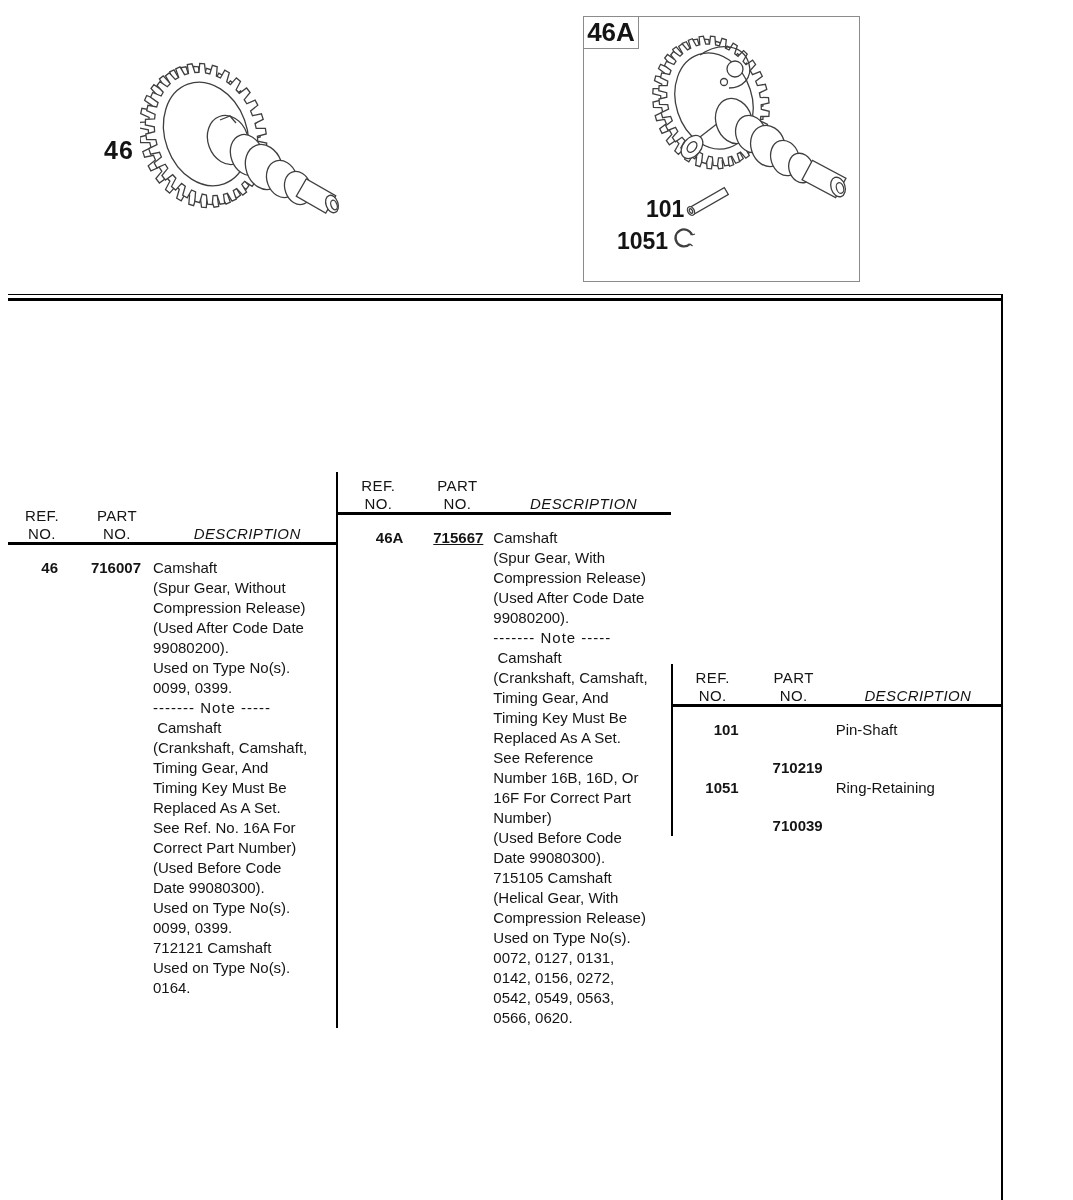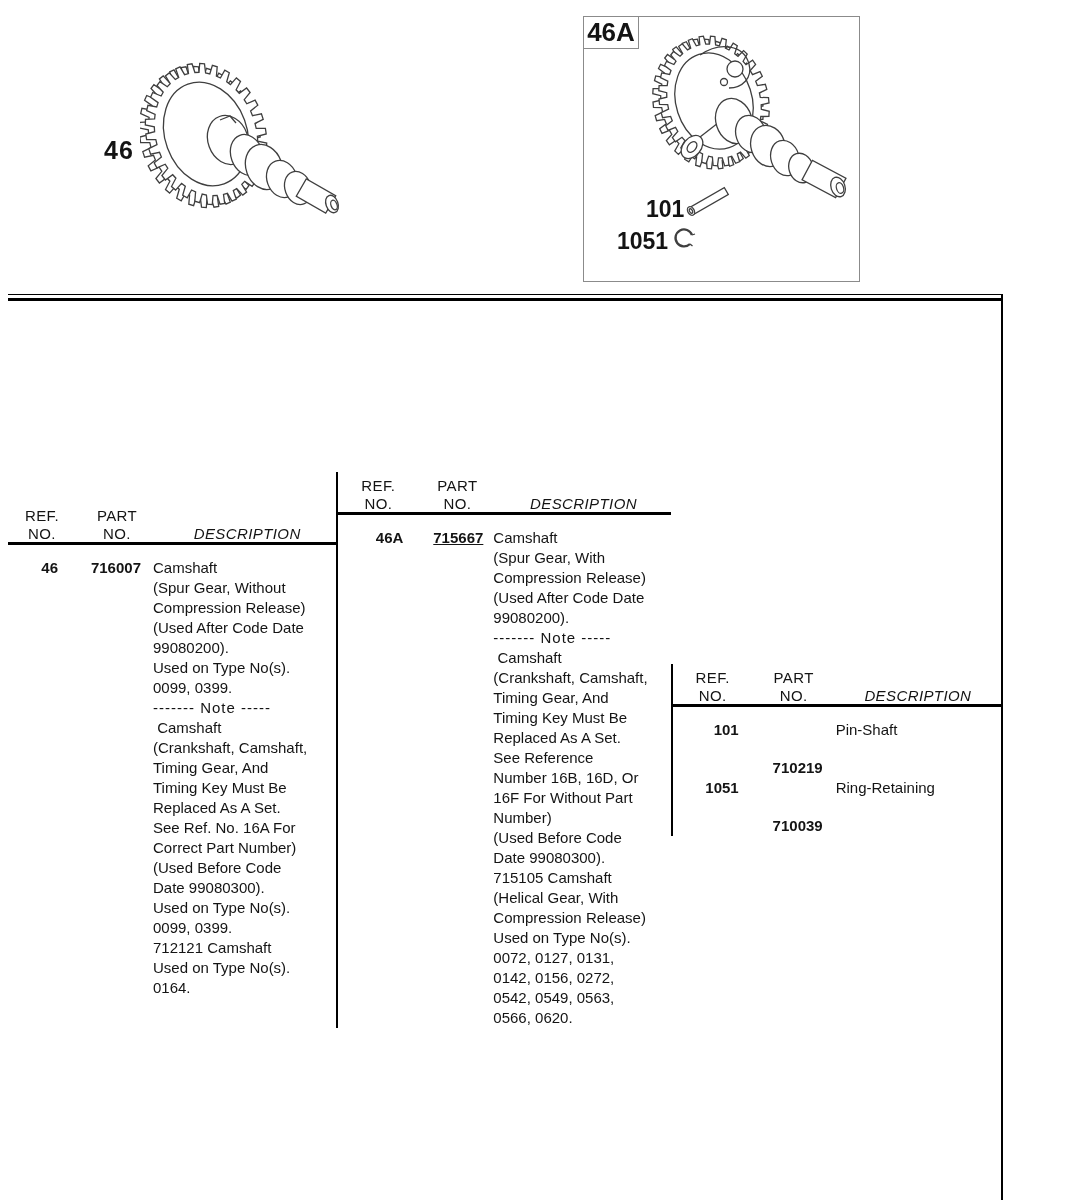--- a/index.html
+++ b/index.html
@@ -217,21 +217,21 @@
               <div class="line"><span>(Used After Code Date</span></div>
               <div class="line"><span>99080200).</span></div>
               <div class="line note"><span class="b">------- Note -----</span></div>
               <div class="line"><span> Camshaft</span></div>
               <div class="line"><span>(Crankshaft, Camshaft,</span></div>
               <div class="line"><span>Timing Gear, And</span></div>
               <div class="line"><span>Timing Key Must Be</span></div>
               <div class="line"><span>Replaced As A Set.</span></div>
               <div class="line"><span>See Reference</span></div>
               <div class="line"><span>Number 16B, 16D, Or</span></div>
-              <div class="line"><span>16F For Without Part</span></div>
+              <div class="line"><span>16F For Correct Part</span></div>
               <div class="line"><span>Number)</span></div>
               <div class="line"><span>(Used Before Code</span></div>
               <div class="line"><span>Date 99080300).</span></div>
               <div class="line"><span class="b">715105</span><span> Camshaft</span></div>
               <div class="line"><span>(Helical Gear, With</span></div>
               <div class="line"><span>Compression Release)</span></div>
               <div class="line"><span>Used on Type No(s).</span></div>
               <div class="line"><span>0072, 0127, 0131,</span></div>
               <div class="line"><span>0142, 0156, 0272,</span></div>
               <div class="line"><span>0542, 0549, 0563,</span></div>

